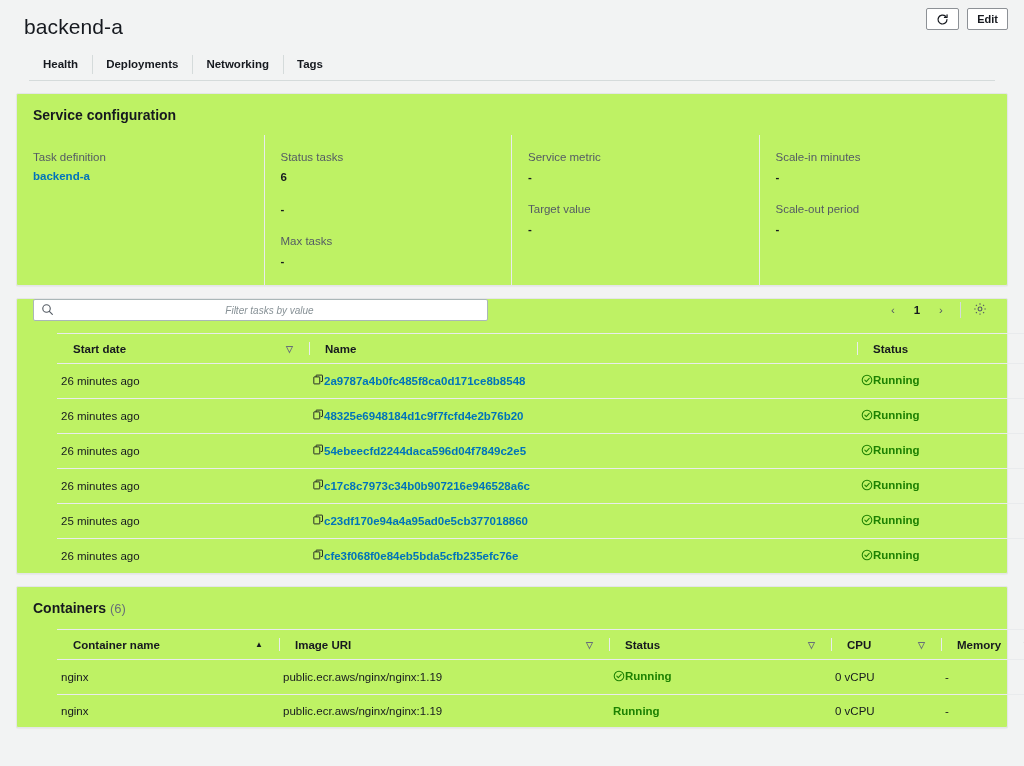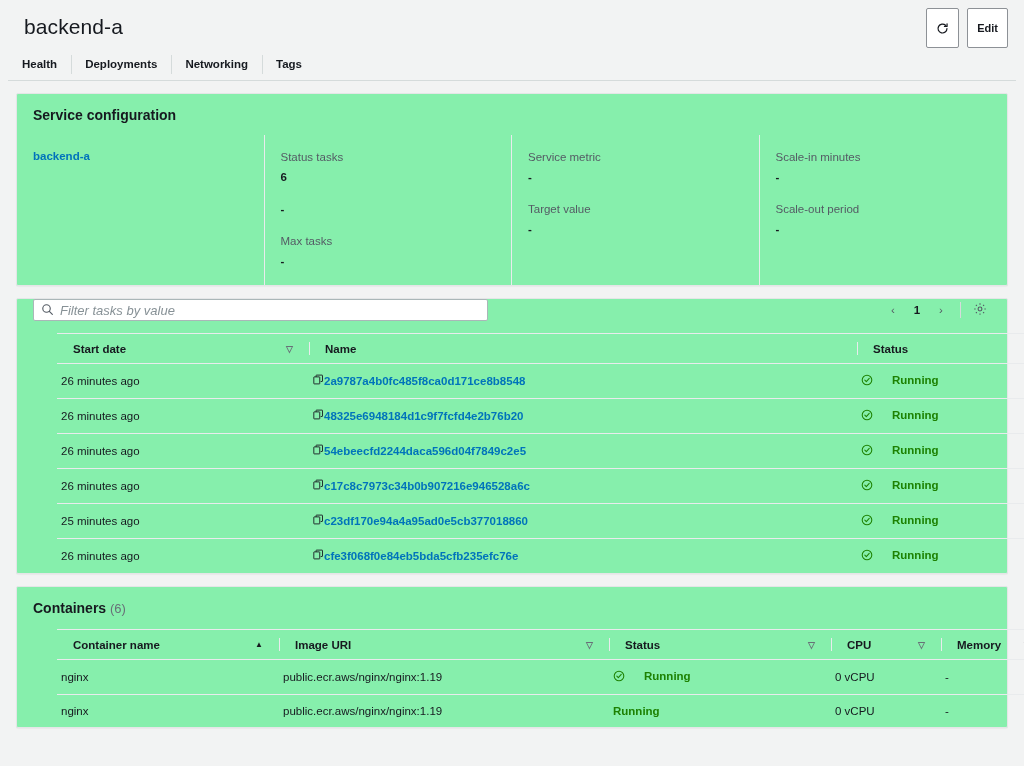--- a/index.html
+++ b/index.html
@@ -32,38 +32,38 @@
     top: 8px;
     right: 16px;
     display: flex;
     gap: 8px;
     align-items: center;
   }
   .btn {
     background: #ffffff;
     border: 1px solid #8d9196;
     border-radius: 2px;
-    height: 40px;
+    height: 22px;
     min-width: 30px;
     padding: 0 9px;
     font-size: 11px;
     font-weight: bold;
     color: #16191f;
     display: inline-flex;
     align-items: center;
     justify-content: center;
     cursor: pointer;
     font-family: "Liberation Sans", sans-serif;
   }
   .btn svg { display: block; }
 
   
   .tabs-wrap {
     background: #f2f3f3;
-    padding: 0 8px;
+    padding: 0 29px;
     margin-top: 9px;
     position: relative;
   }
   .tabs {
     display: flex;
     align-items: stretch;
     position: relative;
     border-bottom: 1px solid #d5dbdb;
   }
   .tab {
@@ -92,21 +92,21 @@
     left: 0;
     right: 0;
     bottom: -1px;
     height: 3px;
     background: #2a2e33;
   }
 
   
   .content { padding: 12px 16px 0 16px; }
   .card {
-    background: #86efac;
+    background: #bef264;
     border: 1px solid #e4e6e7;
     border-radius: 2px;
     margin-bottom: 12px;
     box-shadow: 0 1px 1px rgba(0,0,0,0.04);
   }
   .card-header {
     padding: 12px 16px 11px 16px;
     border-bottom: 1px solid #e9ebed;
   }
   .card-header.no-border { border-bottom: none; }
@@ -166,25 +166,26 @@
     position: relative;
     width: 455px;
     height: 22px;
   }
   .filter-box input {
     width: 100%;
     height: 100%;
     border: 1px solid #aab7b8;
     border-radius: 2px;
     padding: 0 8px 0 26px;
-    font-size: 13px;
+    font-size: 10px;
     font-family: "Liberation Sans", sans-serif;
     color: #16191f;
     outline: none;
     background: #fff;
+    text-align: center;
   }
   .filter-box input::placeholder {
     color: #879196;
     font-style: italic;
   }
   .filter-box .search-ico {
     position: absolute;
     left: 8px;
     top: 4px;
     pointer-events: none;
@@ -269,21 +270,21 @@
   .task-link {
     color: #0073bb;
     text-decoration: none;
     font-weight: bold;
     font-size: 11.5px;
     cursor: pointer;
   }
   .status {
     display: inline-flex;
     align-items: center;
-    gap: 19px;
+    gap: 0;
     color: #1d8102;
     font-weight: bold;
     font-size: 11.5px;
   }
   .copy-ico { cursor: pointer; flex: 0 0 auto; }
 </style>
 </head>
 <body>
 
 <div class="page-header">
@@ -311,21 +312,21 @@
 </div>
 
 <div class="content">
 
   <div class="card">
     <div class="card-header no-border">
       <div class="card-title">Service configuration</div>
     </div>
     <div class="config-grid" id="config-grid">
         <div class="config-col">
-          <div class="field"><a class="link">backend-a</a></div>
+          <div class="field"><div class="field-label">Task definition</div><a class="link">backend-a</a></div>
         </div>
         <div class="config-col">
           <div class="field">
             <div class="field-label">Status tasks</div>
             <div class="field-value">6</div>
           </div>
           <div class="field">
             <div class="field-value">-</div>
           </div>
           <div class="field">

